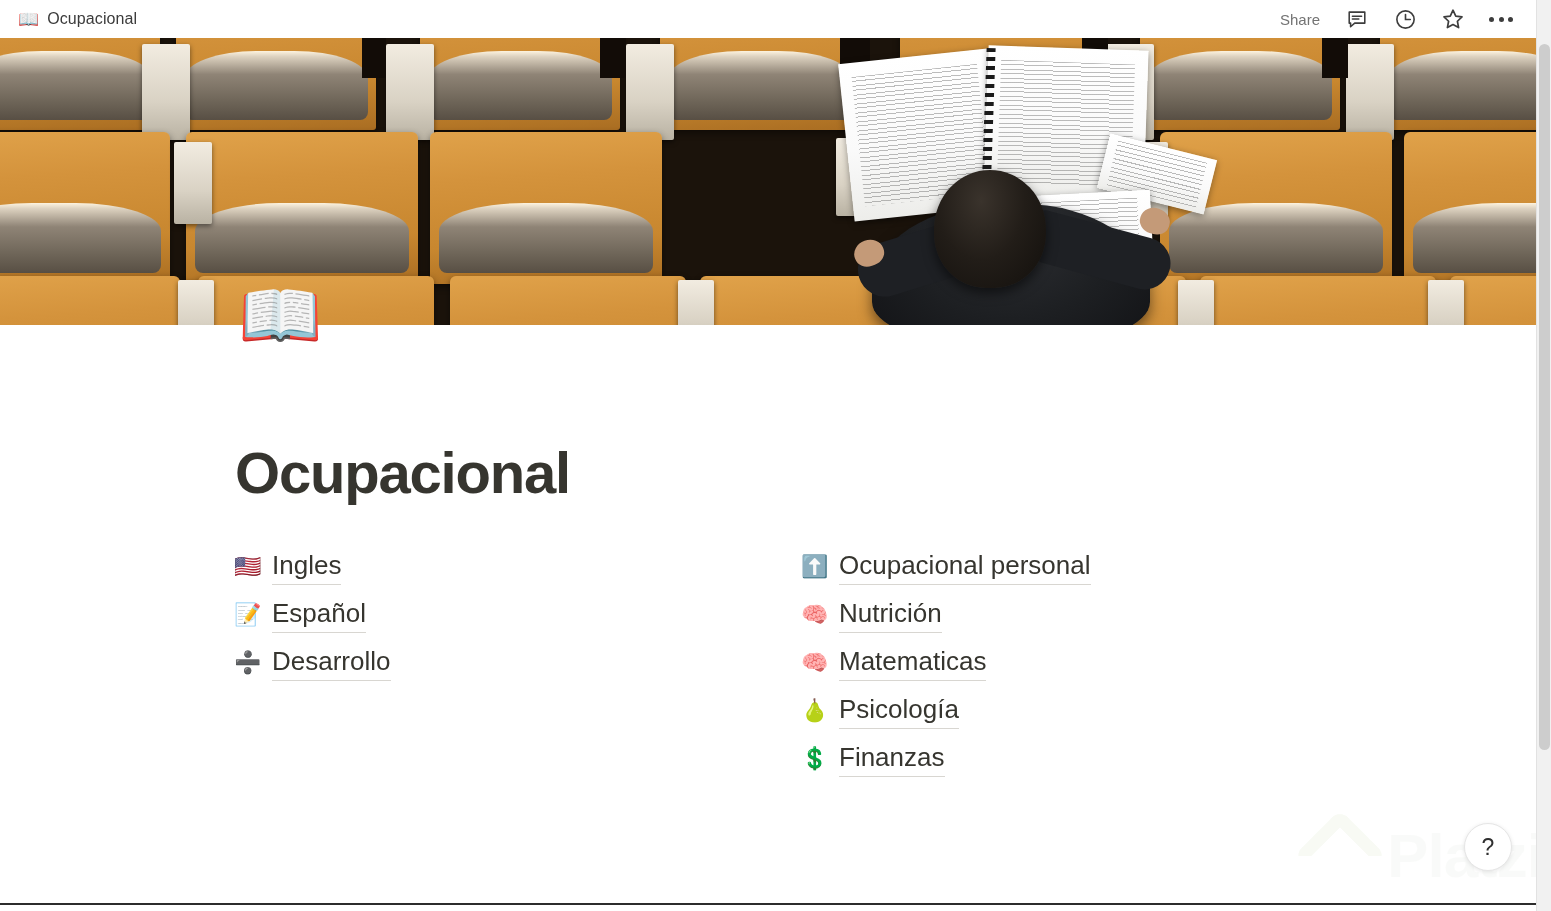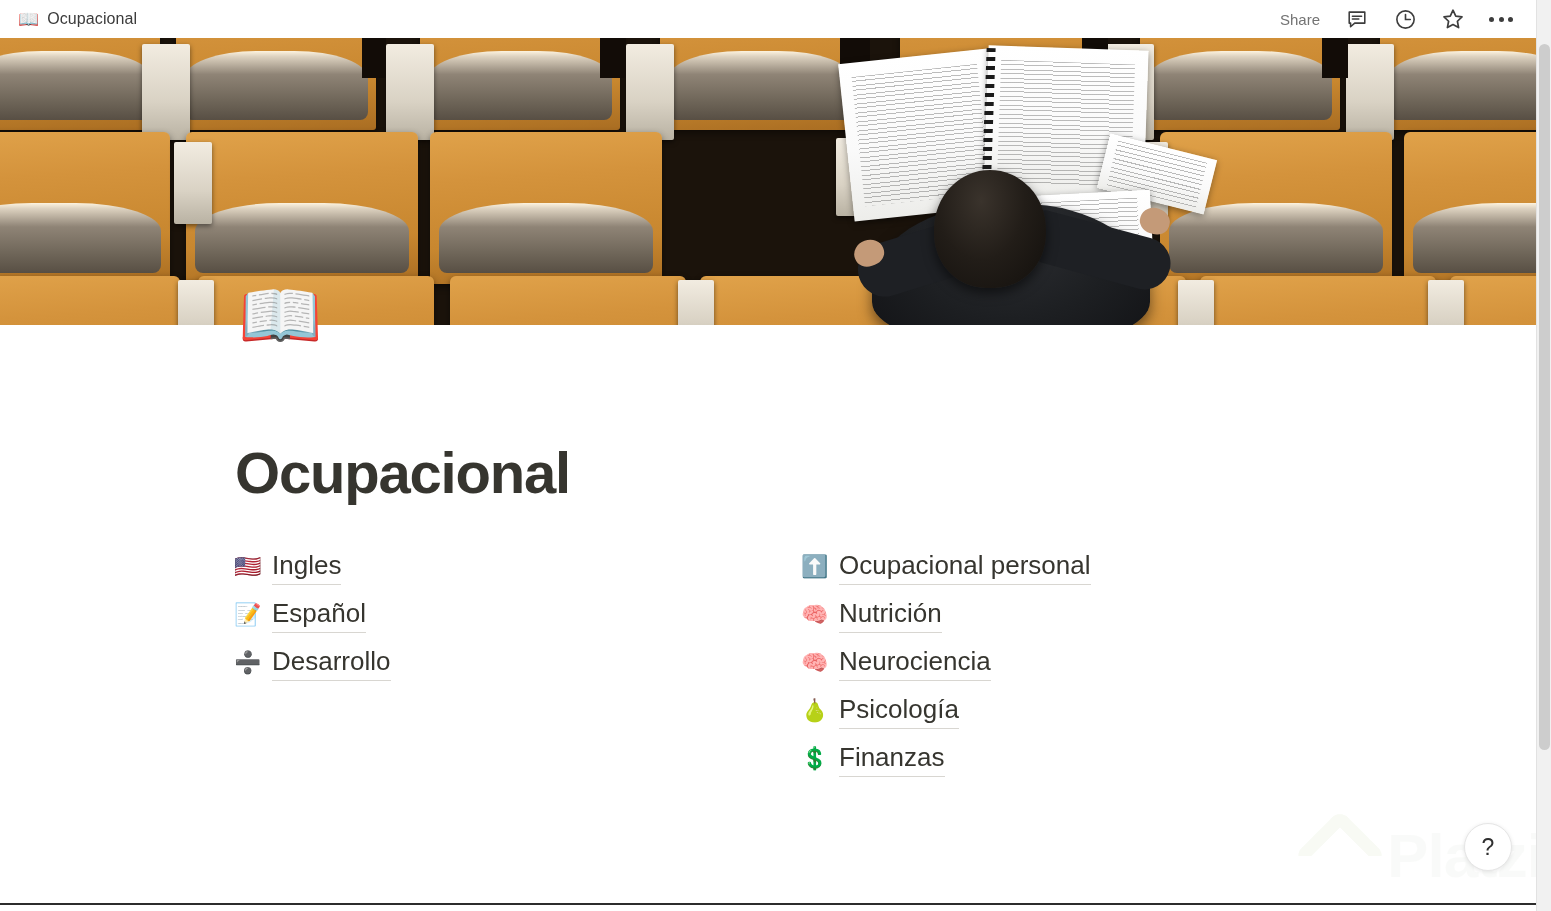--- a/index.html
+++ b/index.html
@@ -339,21 +339,21 @@
           <span class="link-text">Ocupacional personal</span>
         </div>
 
         <div class="link-row">
           <span class="link-emoji">🧠</span>
           <span class="link-text">Nutrición</span>
         </div>
 
         <div class="link-row">
           <span class="link-emoji">🧠</span>
-          <span class="link-text">Neurociencia</span>
+          <span class="link-text">Matematicas</span>
         </div>
 
         <div class="link-row">
           <span class="link-emoji">🍐</span>
           <span class="link-text">Psicología</span>
         </div>
 
         <div class="link-row">
           <span class="link-emoji">💲</span>
           <span class="link-text">Finanzas</span>

